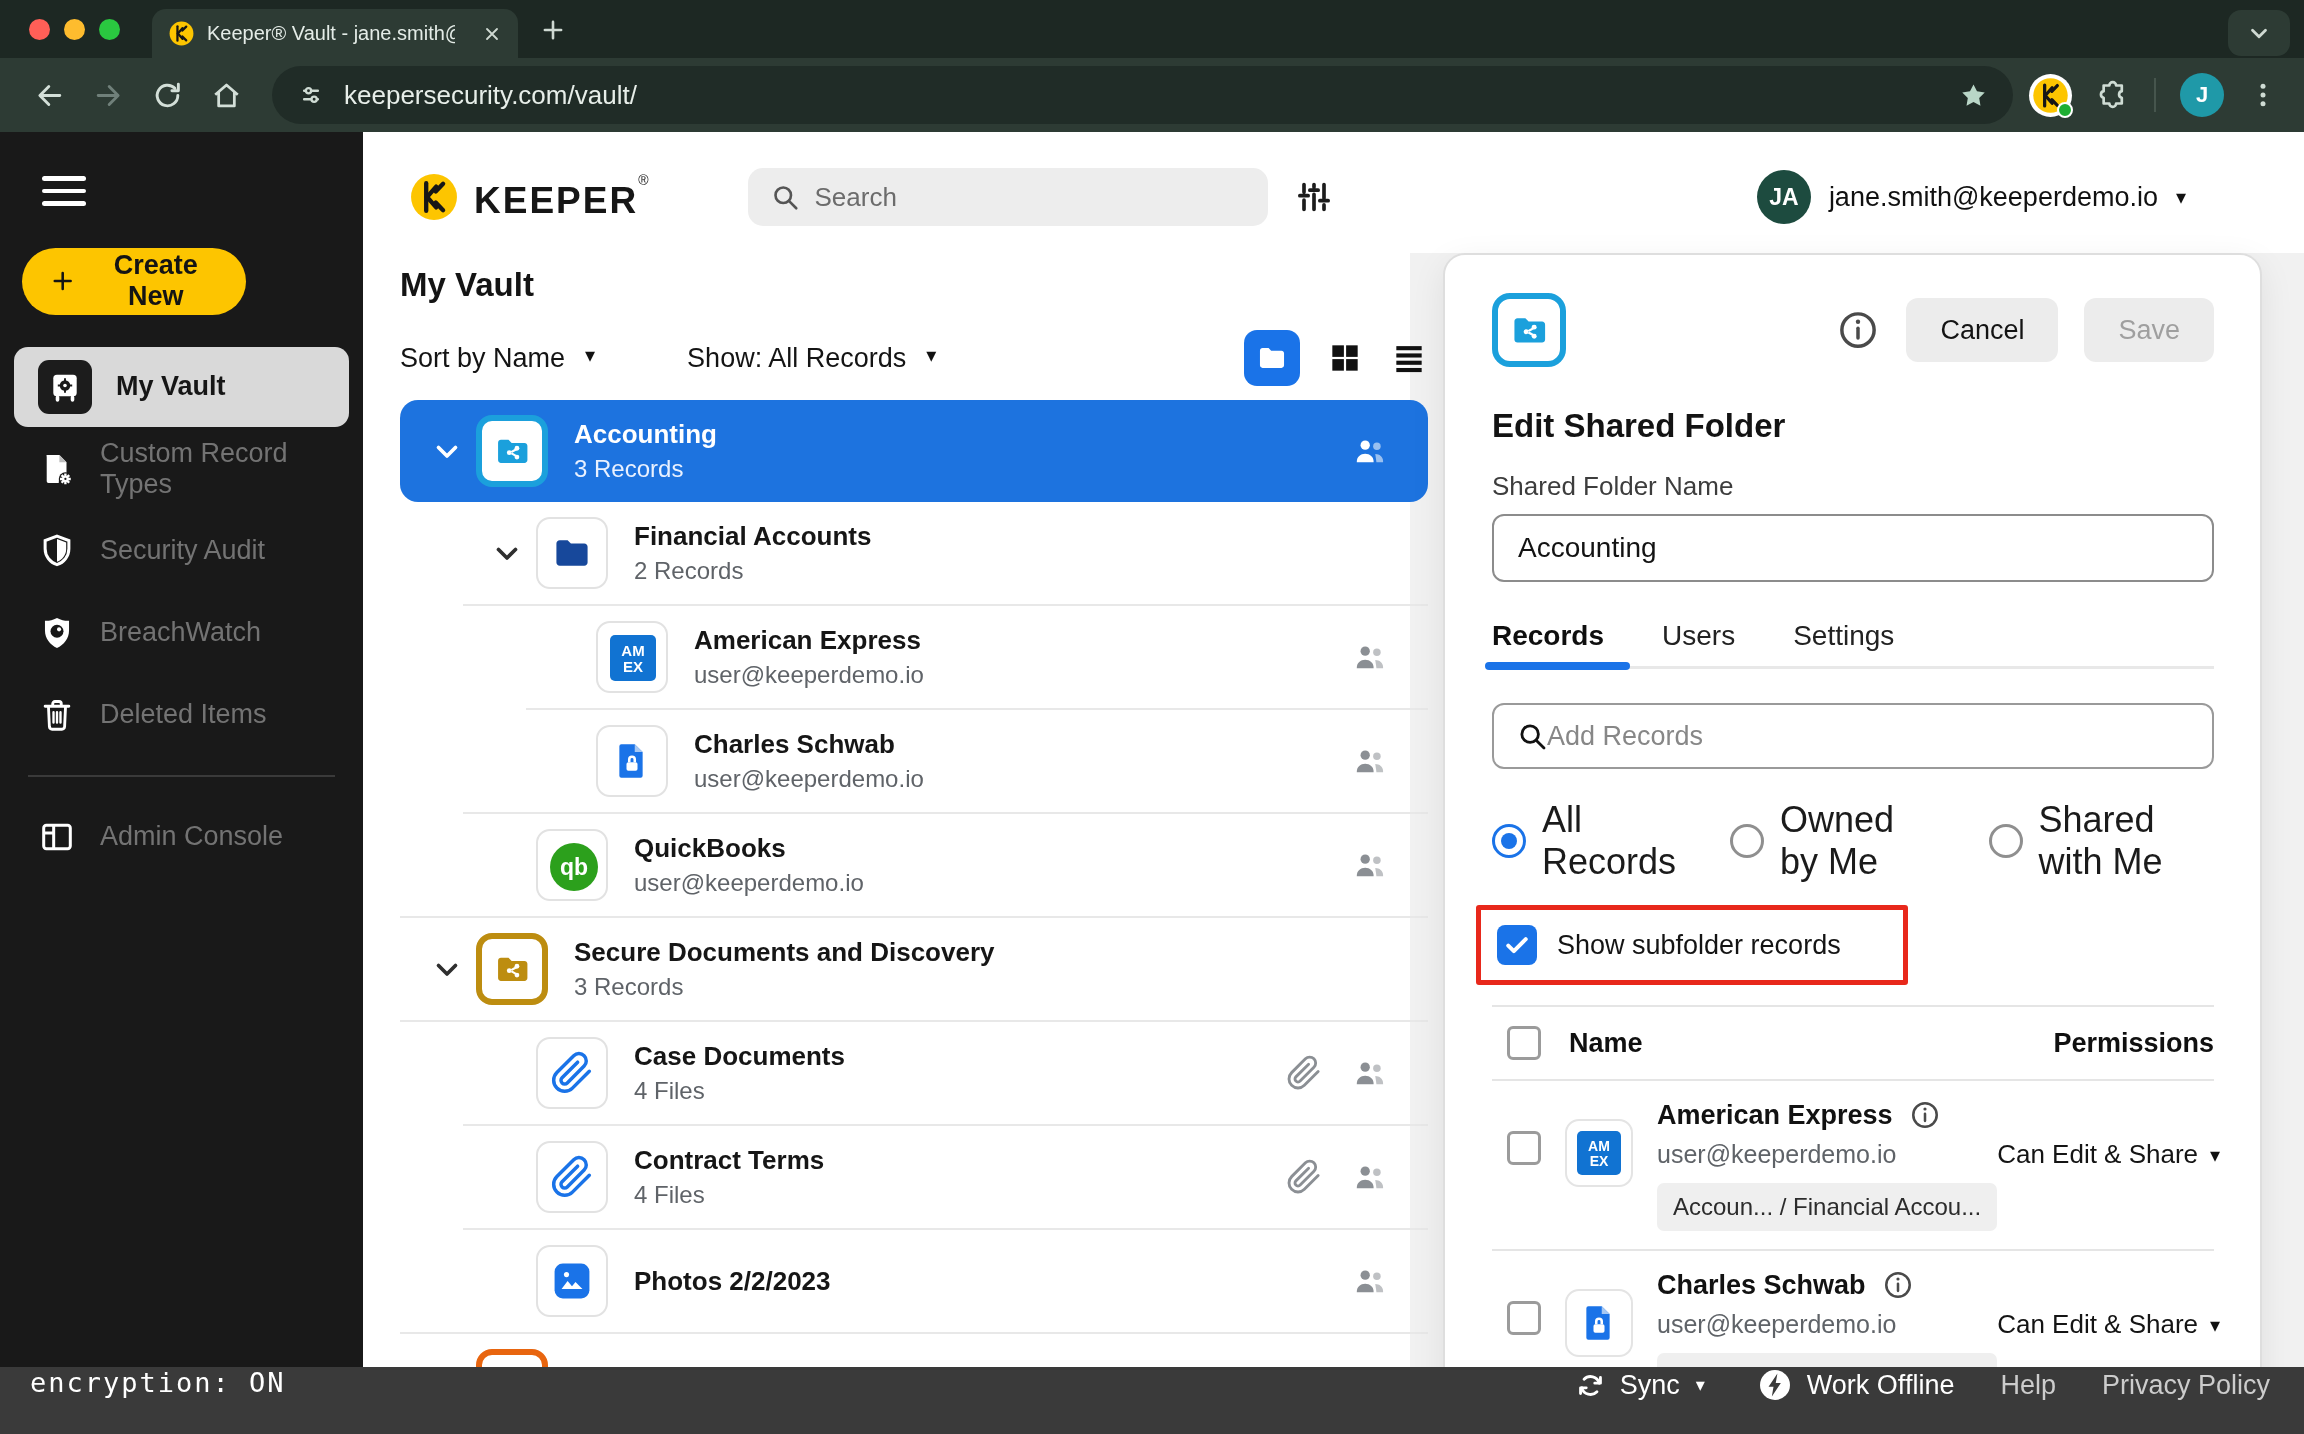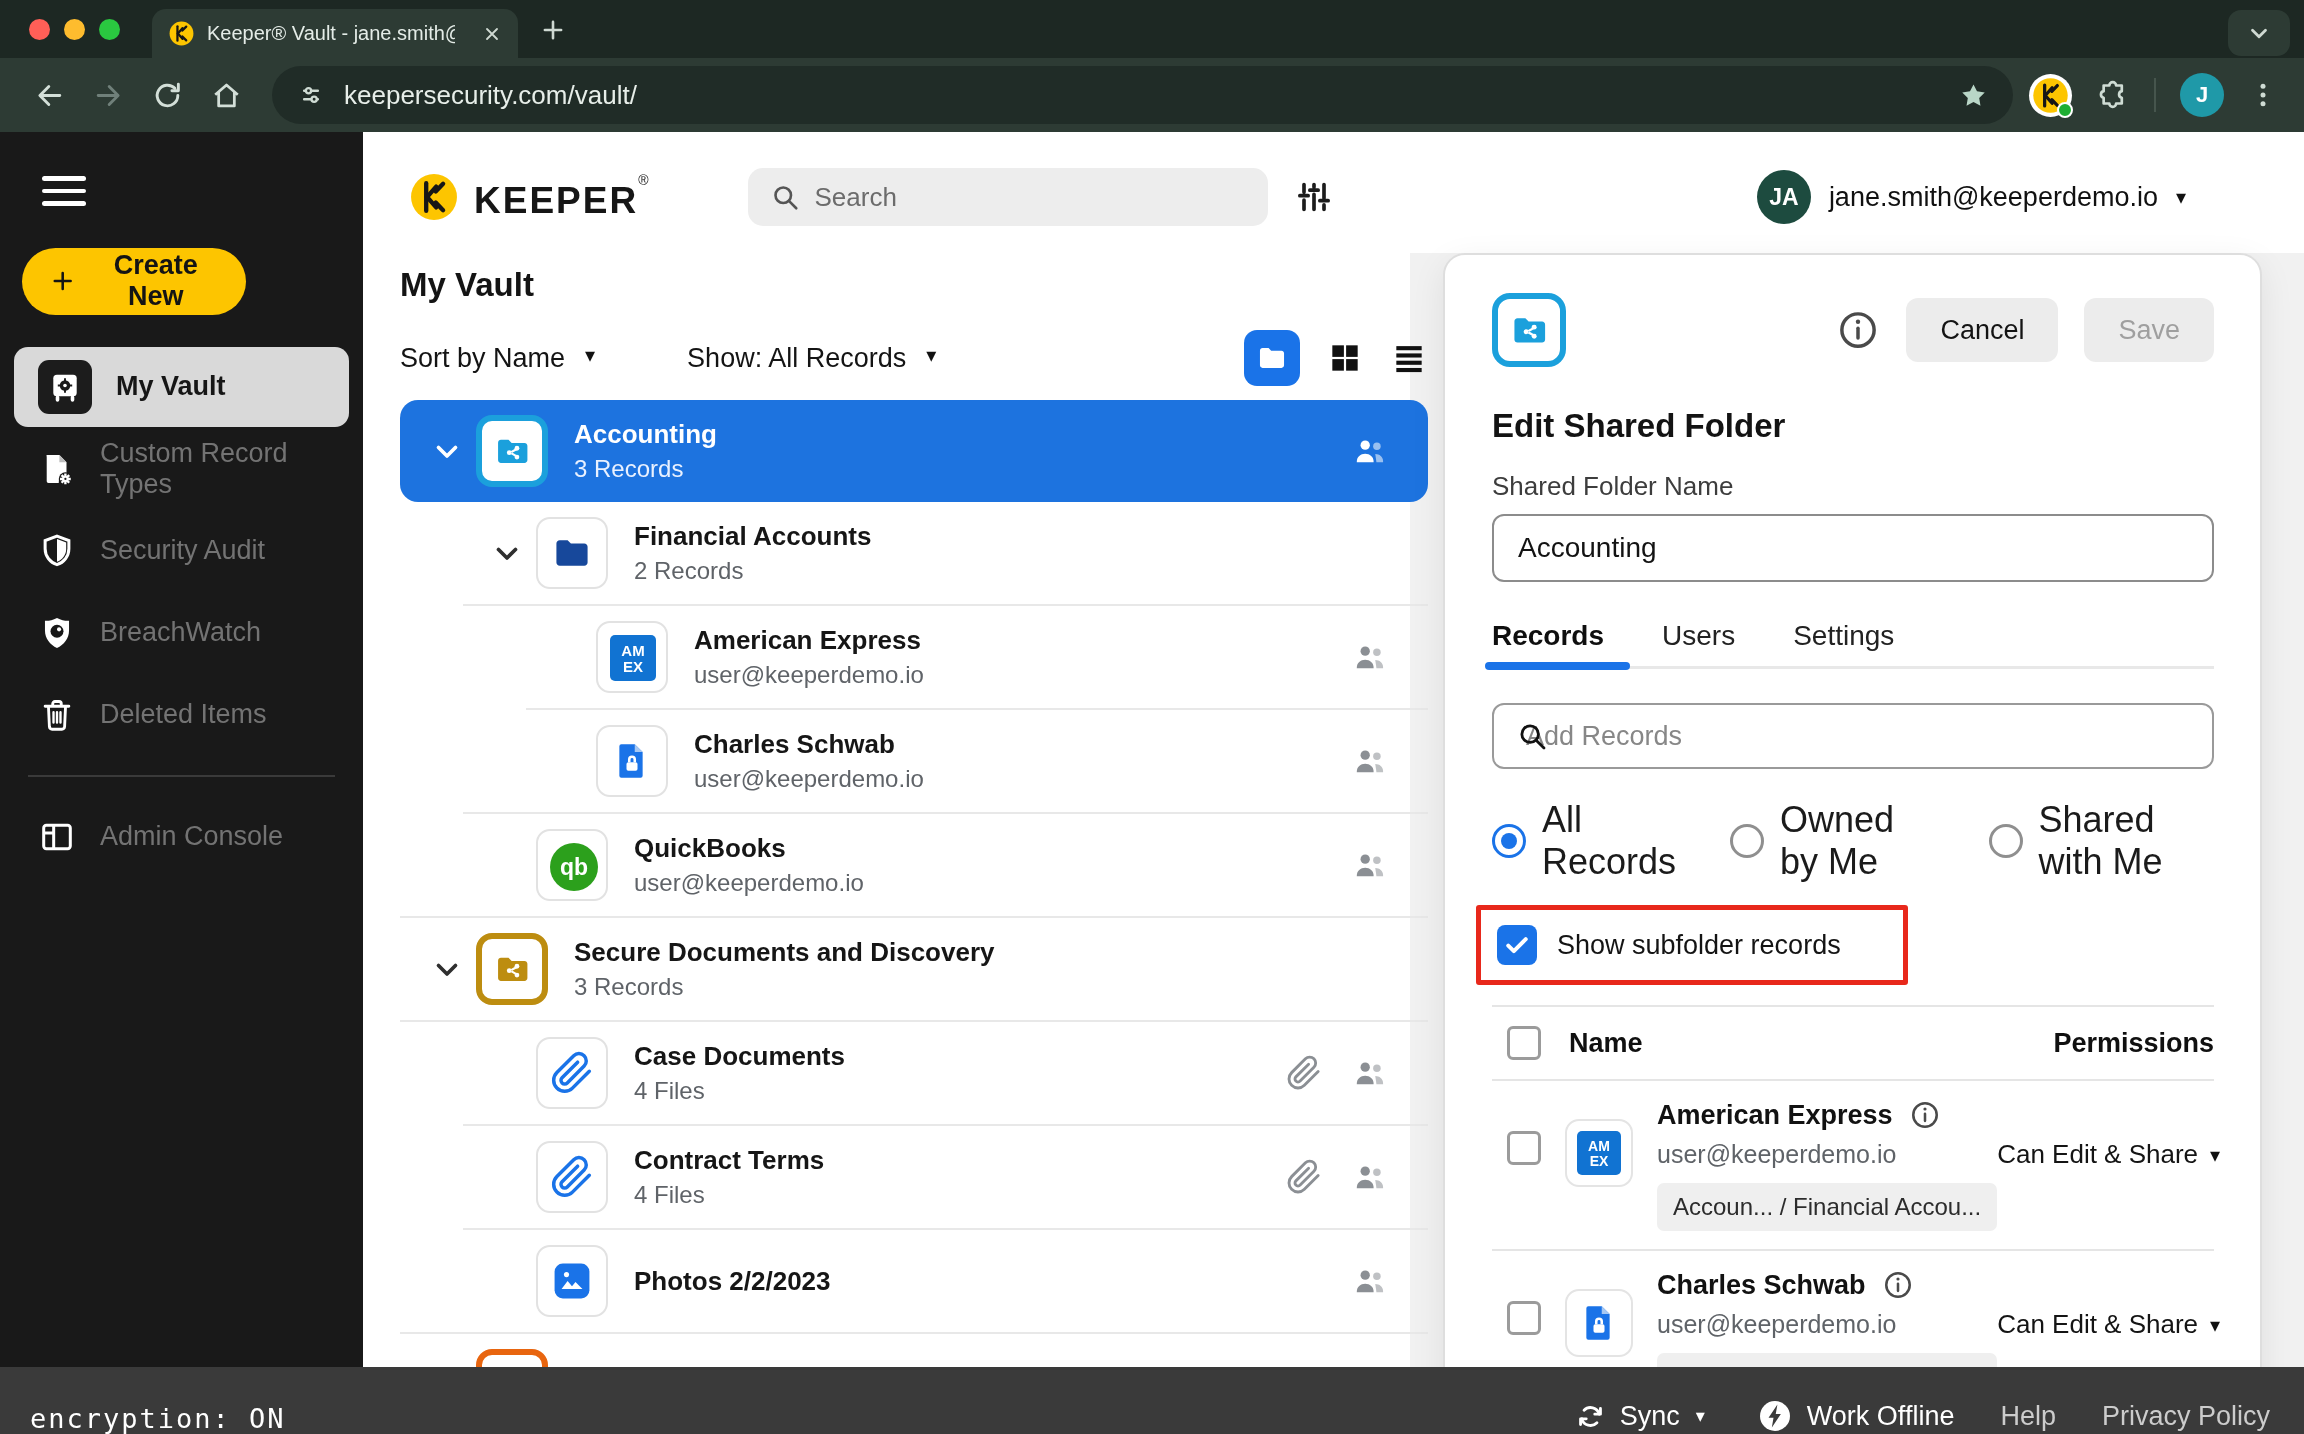--- a/index.html
+++ b/index.html
@@ -109,21 +109,21 @@
   .btn.save{color:#9f9f9f}
   .ptitle{font-size:33px;font-weight:700;margin-top:40px;color:#131313}
   .plabel{font-size:26px;color:#3d3d3d;margin-top:26px}
   .pinput{margin-top:12px;width:100%;height:68px;border:2px solid #8c8c8c;border-radius:12px;font-size:28px;padding:0 24px;color:#131313;font-family:inherit}
   .ptabs{display:flex;gap:58px;margin-top:38px;font-size:28px;color:#222}
   .ptab{cursor:pointer}
   .ptab.on{font-weight:700;color:#0f0f0f}
   .ptrack{position:relative;height:3px;background:#e8e8e8;margin-top:14px}
   .pbar{position:absolute;left:-7px;top:-4px;width:145px;height:8px;border-radius:5px;background:#1a73e8}
   .addwrap{position:relative;margin-top:34px}
-  .addinput{width:100%;height:66px;border:2px solid #9a9a9a;border-radius:12px;padding:0 24px 0 32px;font-size:27px;font-family:inherit;color:#131313}
+  .addinput{width:100%;height:66px;border:2px solid #9a9a9a;border-radius:12px;padding:0 24px 0 53px;font-size:27px;font-family:inherit;color:#131313}
   .addinput::placeholder{color:#878787}
   .addicon{position:absolute;left:24px;top:17px;width:32px;height:32px;color:#111}
   .popts{display:flex;gap:54px;margin-top:30px;align-items:center;font-size:36px;color:#1b1b1b}
   .popt{display:flex;gap:16px;align-items:center;cursor:pointer}
   .radio{width:34px;height:34px;border:3px solid #8f8f8f;border-radius:50%;display:grid;place-items:center;flex:none}
   .radio.sel{border-color:#1a73e8}
   .radio .dot{width:16px;height:16px;border-radius:50%;background:#1a73e8}
   .subwrap{display:inline-flex;align-items:center;gap:20px;border:5px solid #e8281b;border-radius:3px;margin:22px 0 0 -16px;padding:15px 62px 15px 16px;font-size:27px;color:#141414}
   .cb{width:40px;height:40px;border-radius:8px;flex:none}
   .cb.checked{background:#1a73e8;padding:6px;color:#fff;cursor:pointer}
@@ -138,21 +138,21 @@
   .pcard{width:68px;height:68px;border:2px solid #e4e4e4;border-radius:14px;display:grid;place-items:center;margin:20px 0 0 24px;flex:none;padding:10px}
   .ptext{margin-left:24px}
   .pname{font-size:27px;font-weight:700;display:flex;gap:16px;align-items:center;color:#121212}
   .pinfo2{width:32px;height:32px;color:#4a4a4a;flex:none}
   .pemail{font-size:25px;color:#5f6368;margin-top:9px}
   .pchip{display:inline-block;background:#efefef;border-radius:7px;padding:10px 16px;font-size:24px;color:#2c2c2c;margin-top:14px;white-space:nowrap}
   .pperm{margin-left:auto;font-size:26px;color:#141414;display:flex;gap:12px;align-items:center;margin-top:40px;cursor:pointer;flex:none}
   .amex.sm{width:44px;height:44px;font-size:14px}
 
   
-  .statusbar{position:absolute;left:0;right:0;bottom:0;height:67px;background:#3a3a3a;z-index:40;display:flex;align-items:flex-end;color:#fff}
+  .statusbar{position:absolute;left:0;right:0;bottom:0;height:67px;background:#3a3a3a;z-index:40;display:flex;align-items:flex-start;color:#fff}
   .enc{font-family:"DejaVu Sans Mono",monospace;font-size:27px;letter-spacing:2px;margin-left:30px}
   .sright{margin-left:auto;display:flex;align-items:center;margin-right:34px;font-size:27px;gap:0}
   .syncgrp{display:flex;gap:14px;align-items:center;cursor:pointer}
   .sicon27{width:31px;height:31px;color:#fff}
   .scaret{font-size:18px;color:#fff;margin-left:2px}
   .offgrp{display:flex;gap:14px;align-items:center;margin-left:52px;cursor:pointer}
   .bolt{width:36px;height:36px}
   .slink{color:#cccccc;margin-left:46px;cursor:pointer}
 </style>
 </head>

